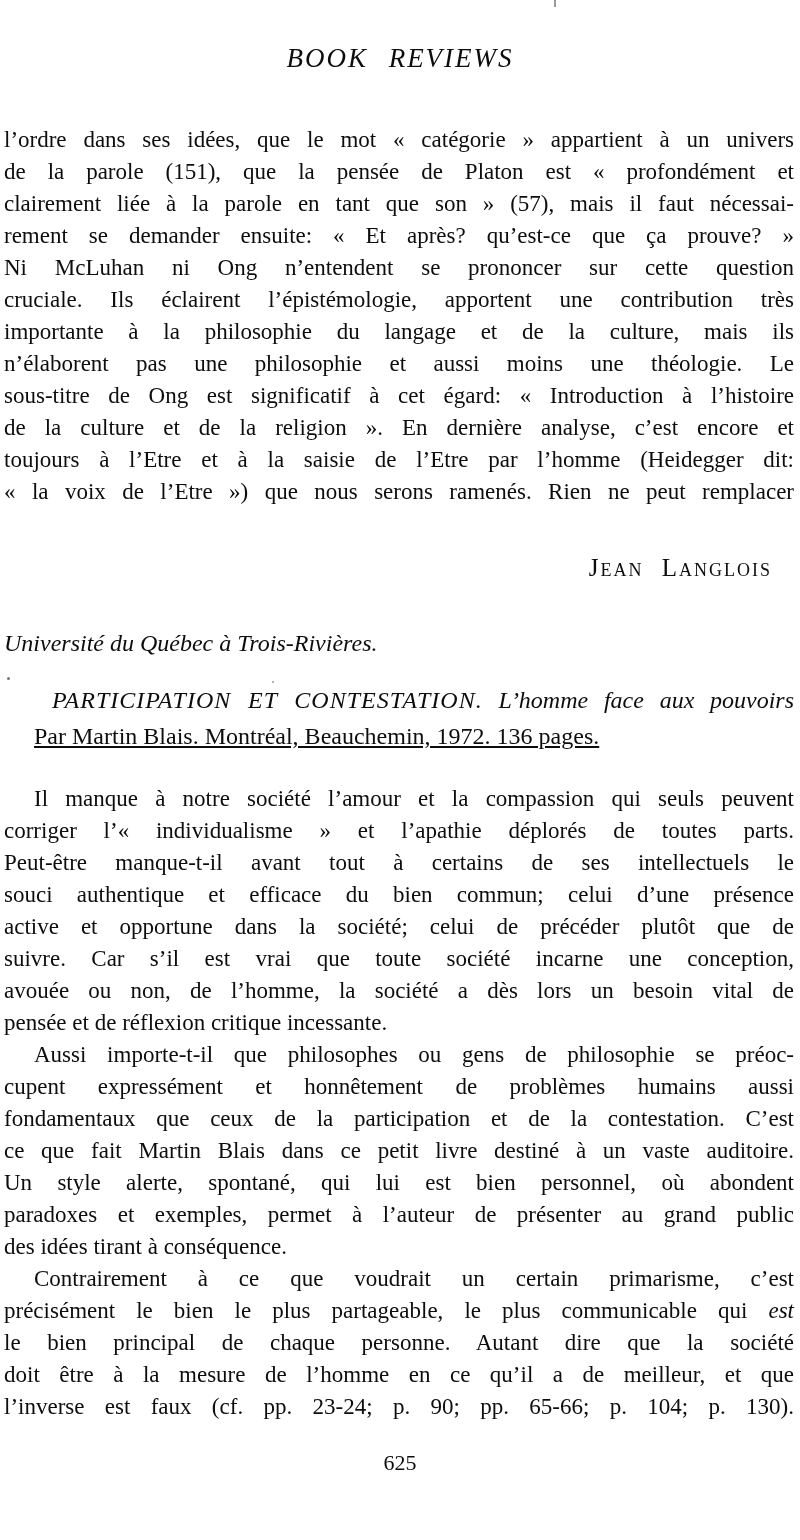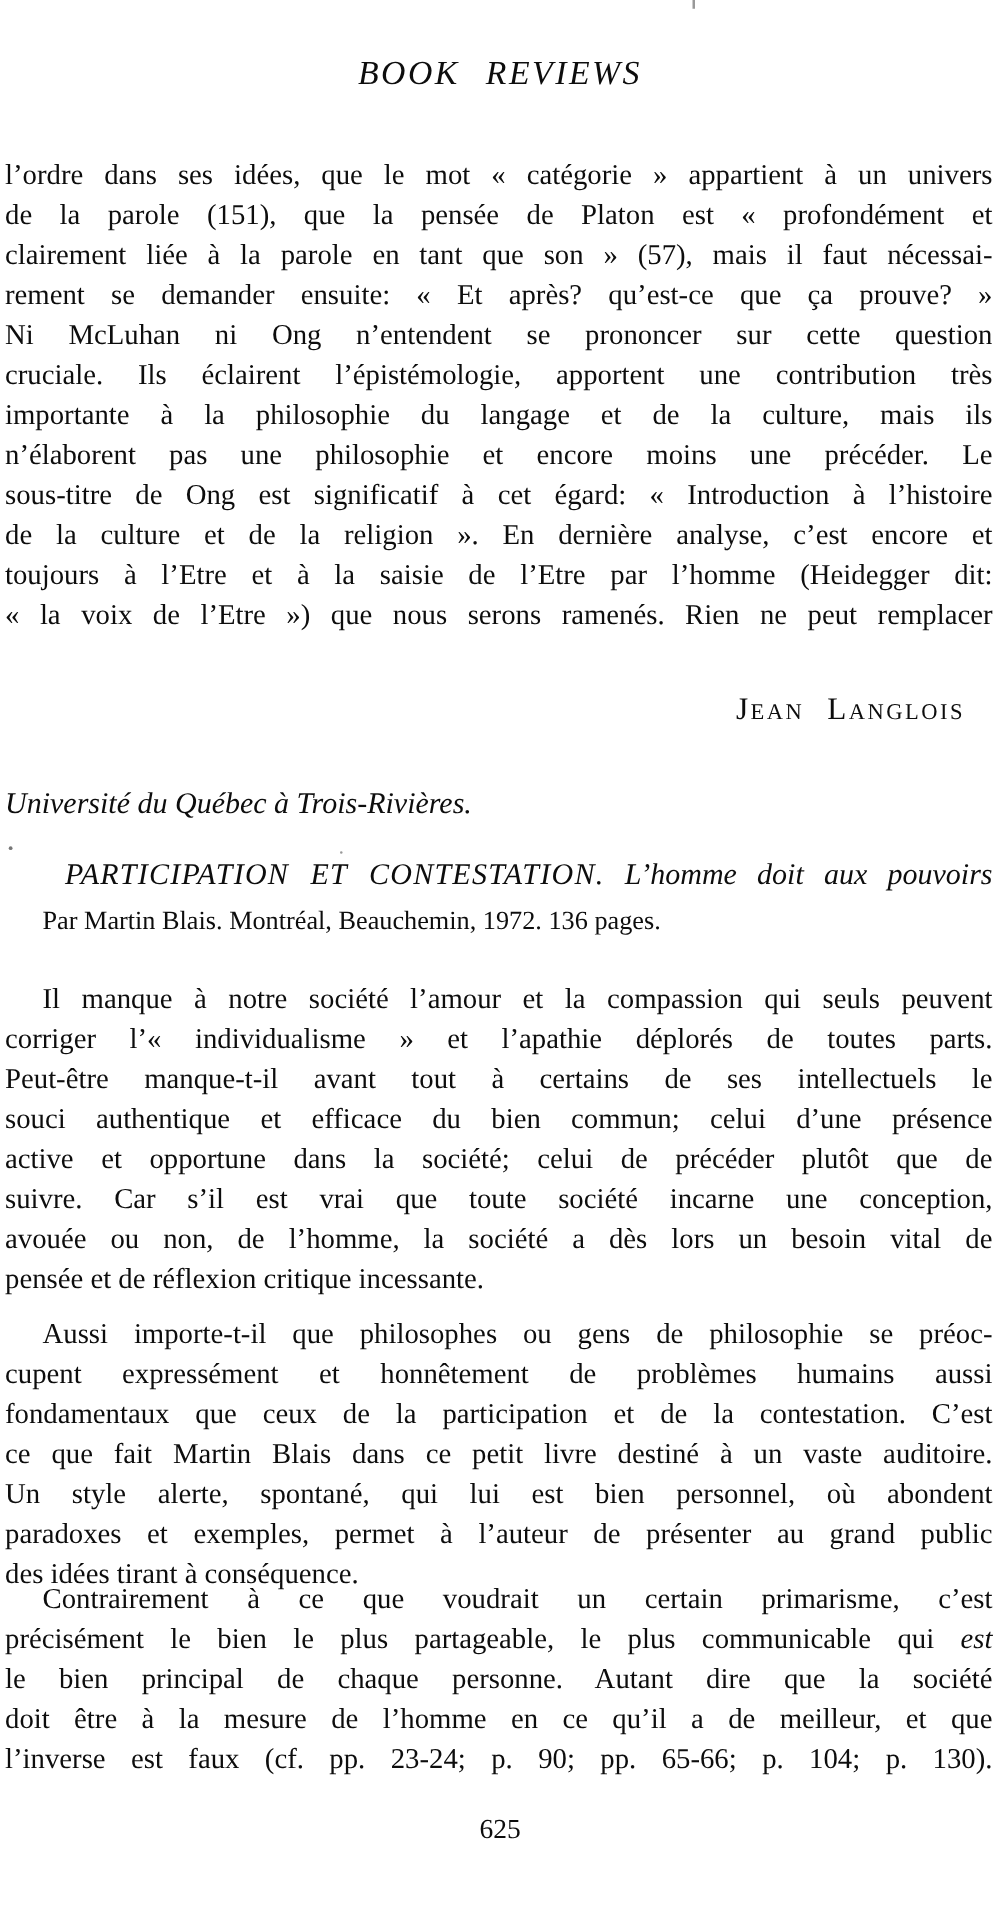--- a/index.html
+++ b/index.html
@@ -25,21 +25,21 @@
   }
 
   .textblock { left: 4px; right: 6px; font-size: 23px; line-height: 32px; }
 
   .line { text-align: justify; text-align-last: justify; white-space: normal; }
   .line.last { text-align-last: left; }
   .line.indent { text-indent: 30px; }
 
   .para-continuation { top: 124px; }
   .para-a { top: 783px; }
-  .para-b { top: 1039px; margin-top: 12px; }
+  .para-b { top: 1039px; }
   .para-c { top: 1263px; }
 
   .signature {
     top: 554px; right: 28px;
     font-variant: small-caps;
     font-size: 25px;
     letter-spacing: 2px;
     word-spacing: 10px;
   }
   .affiliation {
@@ -53,23 +53,24 @@
     top: 684px; left: 4px; right: 6px;
     font-style: italic;
     font-size: 24px;
     line-height: 32px;
     text-align: justify;
     text-align-last: justify;
   }
   .review-title .caps { letter-spacing: 1px; margin-left: 48px; }
   .review-citation {
     top: 720px; left: 4px; right: 22px;
-    font-size: 21px;
+    font-size: 24px;
     line-height: 32px;
     text-indent: 30px;
+    text-decoration: underline;
   }
 
   .page-number {
     top: 1450px; left: 0; right: 0;
     text-align: center;
     font-size: 22px;
   }
   .corner-mark {
     top: 1504px; left: 0px;
     font-size: 36px;
@@ -92,35 +93,35 @@
   <div class="abs header-title">BOOK REVIEWS</div>
 
   <div class="abs textblock para-continuation">
       <div class="line">l’ordre dans ses idées, que le mot « catégorie » appartient à un univers</div>
       <div class="line">de la parole (151), que la pensée de Platon est « profondément et</div>
       <div class="line">clairement liée à la parole en tant que son » (57), mais il faut nécessai-</div>
       <div class="line">rement se demander ensuite: « Et après? qu’est-ce que ça prouve? »</div>
       <div class="line">Ni McLuhan ni Ong n’entendent se prononcer sur cette question</div>
       <div class="line">cruciale. Ils éclairent l’épistémologie, apportent une contribution très</div>
       <div class="line">importante à la philosophie du langage et de la culture, mais ils</div>
-      <div class="line">n’élaborent pas une philosophie et encore moins une précéder. Le</div>
+      <div class="line">n’élaborent pas une philosophie et aussi moins une théologie. Le</div>
       <div class="line">sous-titre de Ong est significatif à cet égard: « Introduction à l’histoire</div>
       <div class="line">de la culture et de la religion ». En dernière analyse, c’est encore et</div>
       <div class="line">toujours à l’Etre et à la saisie de l’Etre par l’homme (Heidegger dit:</div>
       <div class="line">« la voix de l’Etre ») que nous serons ramenés. Rien ne peut remplacer</div>
     </div>
 
   <div class="abs signature">Jean Langlois</div>
 
   <div class="abs affiliation">Université du Québec à Trois-Rivières.</div>
 
   <div class="abs artifact speck-1"></div>
   <div class="abs artifact speck-2"></div>
 
-  <div class="abs review-title"><span class="caps">PARTICIPATION ET CONTESTATION.</span> <span>L’homme doit aux pouvoirs</span></div>
+  <div class="abs review-title"><span class="caps">PARTICIPATION ET CONTESTATION.</span> <span>L’homme face aux pouvoirs</span></div>
 
   <div class="abs review-citation">Par Martin Blais. Montréal, Beauchemin, 1972. 136 pages.</div>
 
   <div class="abs textblock para-a">
       <div class="line indent">Il manque à notre société l’amour et la compassion qui seuls peuvent</div>
       <div class="line">corriger l’« individualisme » et l’apathie déplorés de toutes parts.</div>
       <div class="line">Peut-être manque-t-il avant tout à certains de ses intellectuels le</div>
       <div class="line">souci authentique et efficace du bien commun; celui d’une présence</div>
       <div class="line">active et opportune dans la société; celui de précéder plutôt que de</div>
       <div class="line">suivre. Car s’il est vrai que toute société incarne une conception,</div>

